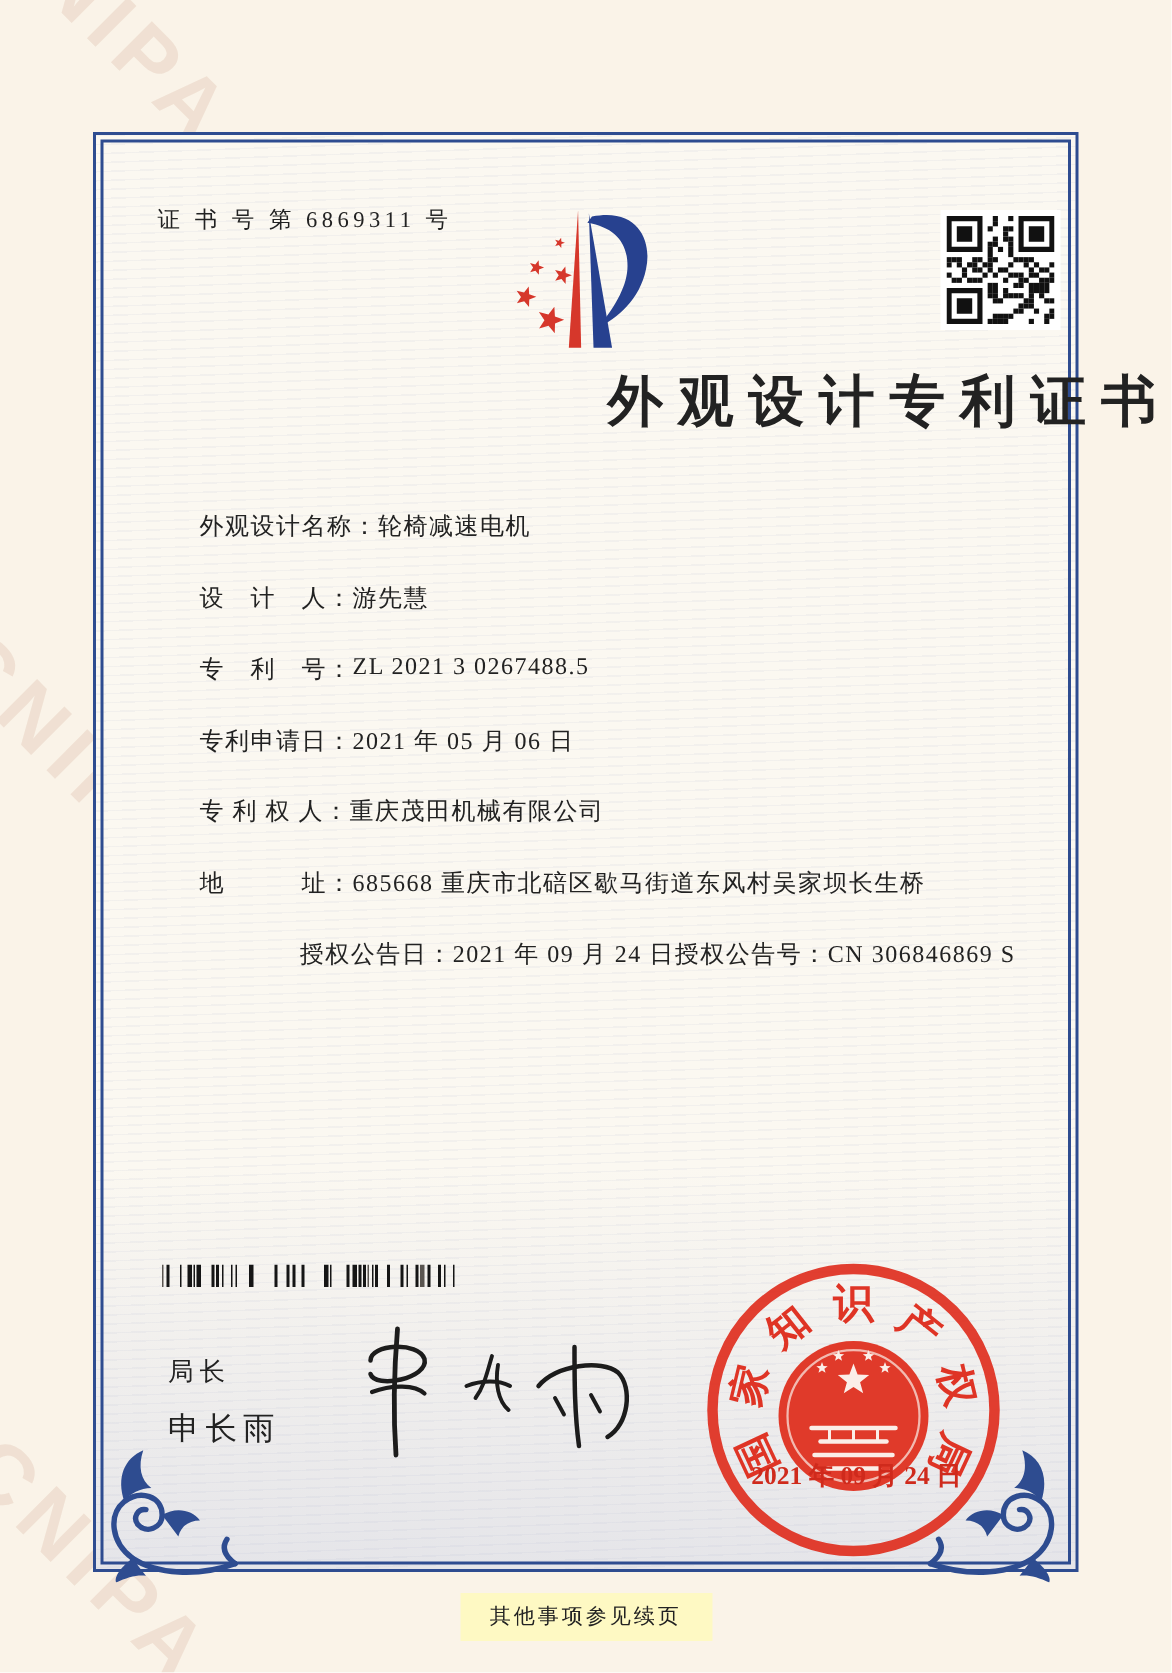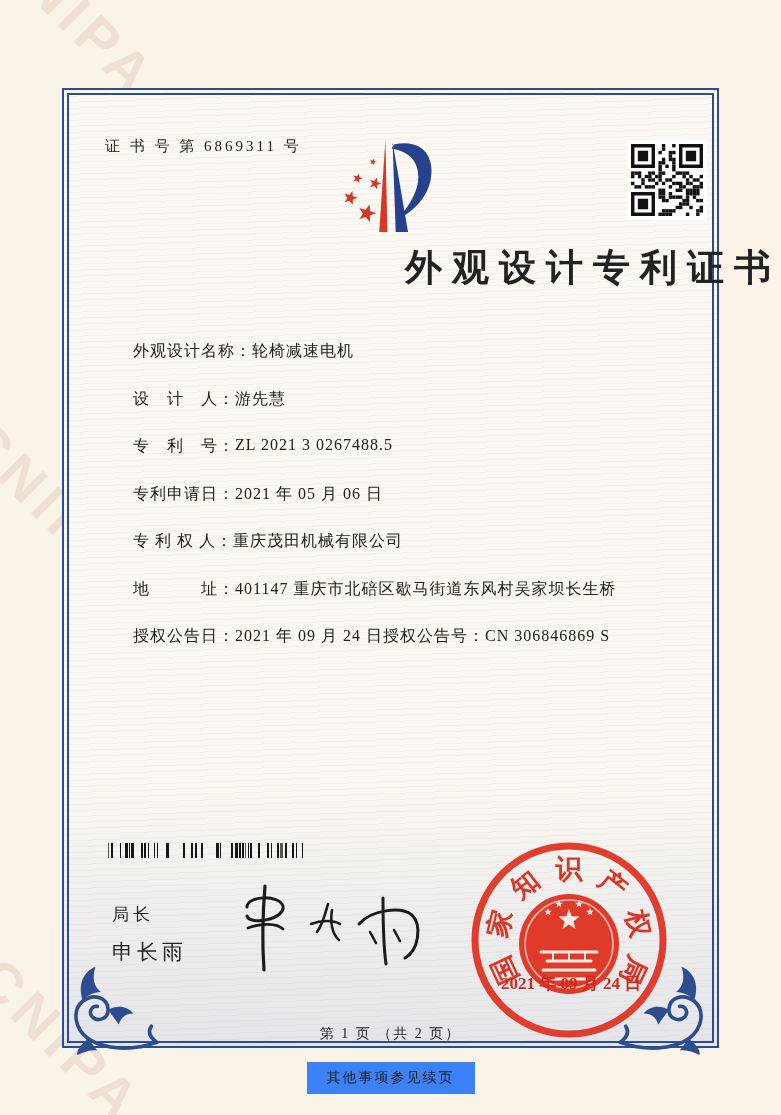--- a/index.html
+++ b/index.html
@@ -40,21 +40,21 @@
   .qr{position:absolute;left:627px;top:140px;width:80px;height:80px;background:#fff;
       padding:4px;box-sizing:border-box;z-index:2;}
   .title{
     position:absolute;left:0;right:0;top:243px;text-align:right;
     font-size:37px;font-weight:bold;letter-spacing:10px;z-index:2;
   }
   .fields{position:absolute;left:105px;top:341px;width:572px;z-index:2;}
   .frow{display:flex;height:47.5px;align-items:flex-start;font-size:16px;letter-spacing:1px;margin-left:28px;}
   .flabel{white-space:pre;}
   .fvalue{white-space:pre;}
-  .frow-double{display:flex;justify-content:flex-start;}
+  .frow-double{display:flex;justify-content:flex-end;}
   .paras{
     position:absolute;left:105px;top:652px;width:572px;z-index:2;
     font-size:16px;line-height:28.5px;text-align:justify;letter-spacing:0.4px;
   }
   .paras p{margin:0;text-indent:2em;}
   .barcode{position:absolute;left:108px;top:843px;z-index:2;}
   .signer-title{position:absolute;left:112px;top:903px;font-size:17px;letter-spacing:4px;z-index:4;
       font-family:Liberation Mono, monospace;}
   .signer-name{position:absolute;left:112px;top:938px;font-size:21px;letter-spacing:4px;z-index:4;
       font-family:"Liberation Sans","DejaVu Sans",sans-serif;}
@@ -64,21 +64,21 @@
     position:absolute;left:476px;top:972px;width:190px;text-align:center;
     font-size:17px;font-weight:bold;color:#cf2a1c;letter-spacing:0px;
     white-space:nowrap;z-index:6;
   }
   .page-info{
     position:absolute;left:0;right:0;top:1025px;text-align:center;
     font-size:14px;letter-spacing:2px;z-index:2;
   }
   .cont-note{
     position:absolute;left:50%;top:1062px;transform:translateX(-50%);
-    background:#3b82f6;padding:7px 20px;font-size:14px;letter-spacing:2px;z-index:2;
+    background:#fef9c3;padding:7px 20px;font-size:14px;letter-spacing:2px;z-index:2;
     white-space:nowrap;
   }
   .flourish{position:absolute;top:965px;z-index:3;}
   .flourish.fl-left{left:40px;}
   .flourish.fl-right{left:617px;transform:scaleX(-1);}
 </style>
 </head>
 <body>
 
 <div class="page">
@@ -275,21 +275,21 @@
     <div class="frow">
       <span class="flabel">专利申请日：</span>
         <span class="fvalue">2021 年 05 月 06 日</span>
     </div>
     <div class="frow">
       <span class="flabel">专 利 权 人：</span>
         <span class="fvalue">重庆茂田机械有限公司</span>
     </div>
     <div class="frow">
       <span class="flabel">地　　　址：</span>
-        <span class="fvalue">401147 重庆市北碚区歇马街道东风村吴家坝长生桥</span>
+        <span class="fvalue">685668 重庆市北碚区歇马街道东风村吴家坝长生桥</span>
     </div>
     <div class="frow frow-double">
       <span><span class="flabel">授权公告日：</span><span class="fvalue">2021 年 09 月 24 日</span></span>
       <span><span class="flabel">授权公告号：</span><span class="fvalue">CN 306846869 S</span></span>
     </div>
   </div>
 
 
   <svg class="barcode" id="barcode-svg" width="204" height="15">
       <rect x="0" y="0" width="1" height="15" fill="#5a5550"></rect>
@@ -375,16 +375,15 @@
       </g>
       <g stroke="#fbeee8" stroke-width="2" stroke-linecap="round">
         <path d="M84,112 v8"></path>
           <path d="M100,112 v8"></path>
           <path d="M116,112 v8"></path>
       </g>
     </g>
   </svg>
   <div class="seal-date">2021 年 09 月 24 日</div>
 
-  <div class="page-info">第 1 页 （共 2 页）</div>
   <div class="cont-note">其他事项参见续页</div>
 
 </div>
 
 </body></html>

